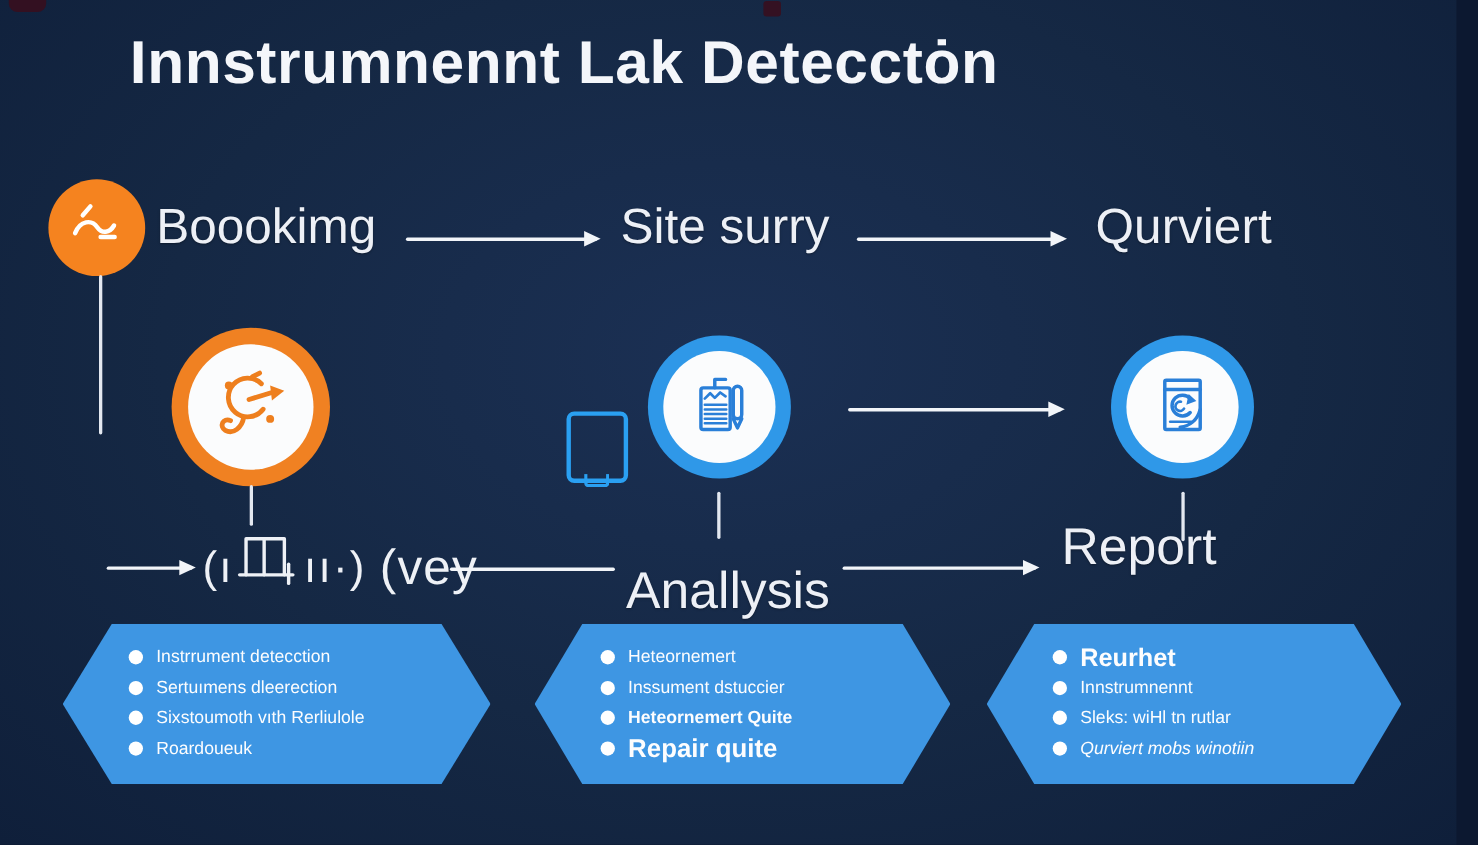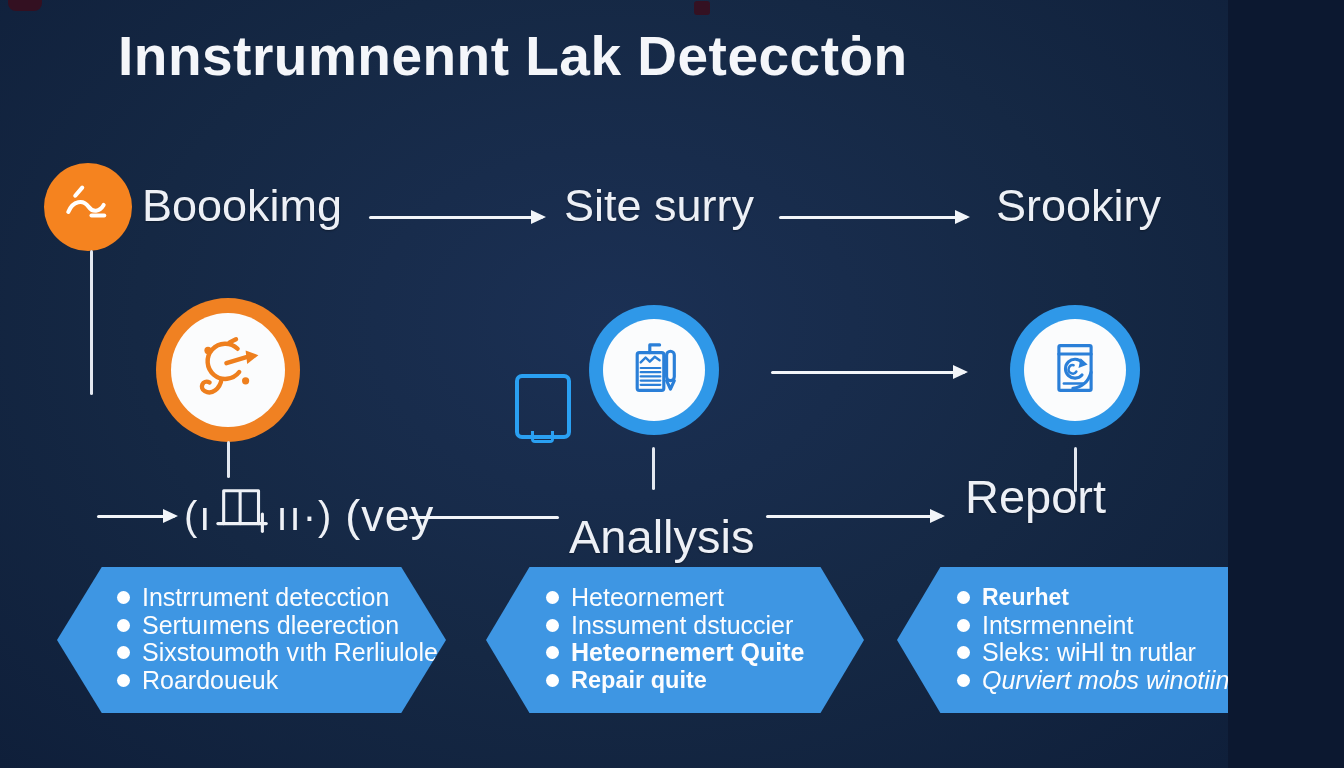--- a/index.html
+++ b/index.html
@@ -1,17 +1,17 @@
 <!DOCTYPE html>
 <html><head>
 <meta charset="utf-8">
 <style>
   html,body{margin:0;padding:0;background:#0c1830;}
   .canvas{
-    position:relative;width:1228px;height:768px;overflow:hidden;
+    position:relative;width:1324px;height:768px;overflow:hidden;
     background:radial-gradient(ellipse at 50% 42%, #1b3054 0%, #152844 55%, #0f1f3a 100%);
     font-family:"Liberation Sans", sans-serif;color:#eef1f6;
   }
   .abs{position:absolute;}
   
   .title{
     left:118px;top:24px;font-size:55px;font-weight:700;color:#f4f6fa;
     letter-spacing:.5px;white-space:nowrap;
   }
   
@@ -37,21 +37,21 @@
   .glyph-cluster{display:flex;align-items:center;font-size:40px;color:#eef1f6;}
   .glyph-txt{font-weight:400;letter-spacing:2px;}
   .glyph-label{font-size:45px;margin-left:12px;letter-spacing:1px;}
   
   .hexagon{
     top:567px;height:146px;background:#3e96e3;
     clip-path:polygon(0% 50%, 11.5% 0%, 88.5% 0%, 100% 50%, 88.5% 100%, 11.5% 100%);
   }
   .hexagon ul{margin:0;padding:17px 26px 0 58px;list-style:none;}
   .hexagon li{
-    position:relative;padding-left:27px;font-size:25px;line-height:27.5px;
+    position:relative;padding-left:27px;font-size:16px;line-height:27.5px;
     color:#fdfdfe;white-space:nowrap;font-weight:400;
   }
   .hexagon li::before{
     content:"";position:absolute;left:2px;top:7px;width:13px;height:13px;border-radius:50%;background:#ffffff;
   }
   .hex-2 li:nth-child(4){font-weight:700;font-size:23.5px;}
   .hex-2 li:nth-child(3){font-weight:700;}
   .hex-3 li:nth-child(1){font-weight:700;font-size:23px;}
   .hex-3 li:nth-child(4){font-style:italic;}
   
@@ -73,21 +73,21 @@
         <path d="M28 34 L40 20"></path>
         <path d="M16 62 C 24 42, 42 40, 51 53 C 58 63, 70 62, 77 50"></path>
         <path d="M56 68 L78 68"></path>
       </svg>
     </span>
   </div>
   <div class="abs flow-label" style="left:142px;top:180px;">Boookimg</div>
   <div class="abs arrow" style="left:369px;top:216px;width:174px;"></div>
   <div class="abs flow-label" style="left:564px;top:180px;">Site surry</div>
   <div class="abs arrow" style="left:779px;top:216px;width:188px;"></div>
-  <div class="abs flow-label" style="left:996px;top:180px;">Srookiry</div>
+  <div class="abs flow-label" style="left:996px;top:180px;">Qurviert</div>
 
   <div class="abs vline" style="left:90px;top:250px;height:145px;"></div>
 
   <div class="abs circle ring-orange" style="left:156px;top:298px;width:144px;height:144px;padding:15px;box-sizing:border-box;">
     <div class="circle-inner">
       <span>
         <svg width="80" height="80" viewBox="0 0 100 100" fill="none" stroke="#ee7f1e" stroke-width="5.5" stroke-linecap="round">
           <path d="M62 26 A 22 22 0 1 0 64 55"></path>
           <path d="M48 44 L74 36"></path>
           <polygon points="72,28 88,34 74,45" fill="#ee7f1e" stroke="none"></polygon>
@@ -176,19 +176,19 @@
       <li>Heteornemert</li>
       <li>Inssument dstuccier</li>
       <li>Heteornemert Quite</li>
       <li>Repair quite</li>
     </ul>
   </div>
 
   <div class="abs hexagon hex-3" style="left:897px;width:377px;">
     <ul>
       <li>Reurhet</li>
-      <li>Intsrmenneint</li>
+      <li>Innstrumnennt</li>
       <li>Sleks: wiHl tn rutlar</li>
       <li>Qurviert mobs winotiin</li>
     </ul>
   </div>
 
 </div>
 
 </body></html>

